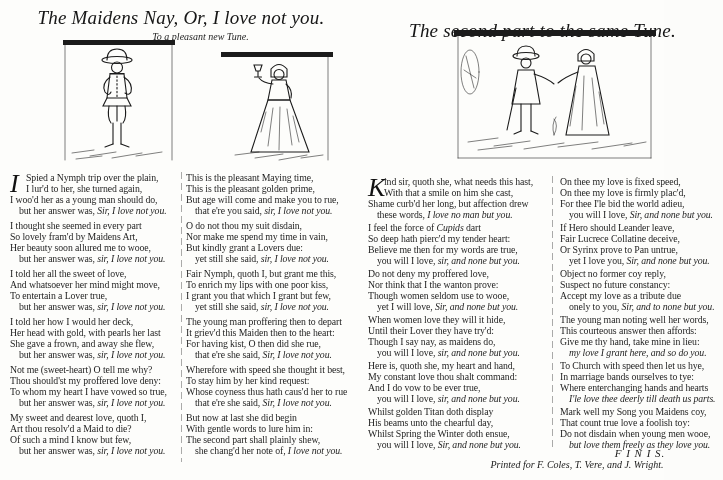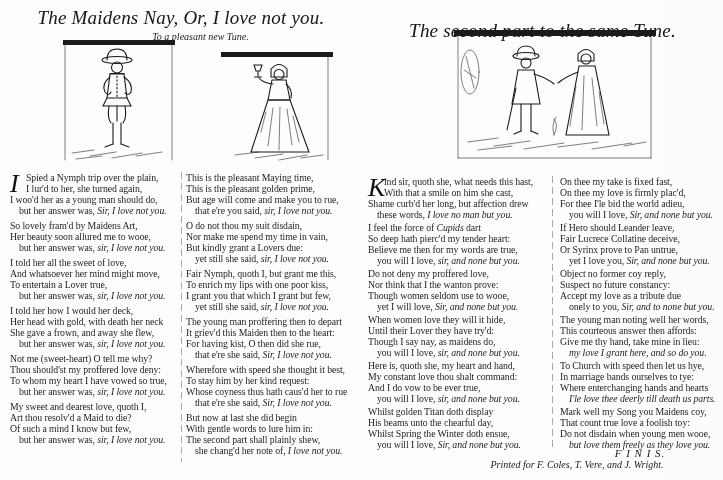--- a/index.html
+++ b/index.html
@@ -116,33 +116,34 @@
     <div class="colrule rule-left"></div>
     <div class="col col-l1">
         <div class="stanza has-dc">
           <span class="dropcap">I</span>
           <div class="line ind"><span>Spied a Nymph trip over the plain,</span></div>
           <div class="line ind"><span>I lur'd to her, she turned again,</span></div>
           <div class="line"><span>I woo'd her as a young man should do,</span></div>
           <div class="line refrain"><span>but her answer was, </span><span class="it">Sir, I love not you.</span></div>
         </div>
         <div class="stanza">
+          <div class="line"><span>I thought she seemed in every part</span></div>
           <div class="line"><span>So lovely fram'd by Maidens Art,</span></div>
           <div class="line"><span>Her beauty soon allured me to wooe,</span></div>
           <div class="line refrain"><span>but her answer was, </span><span class="it">sir, I love not you.</span></div>
         </div>
         <div class="stanza">
           <div class="line"><span>I told her all the sweet of love,</span></div>
           <div class="line"><span>And whatsoever her mind might move,</span></div>
           <div class="line"><span>To entertain a Lover true,</span></div>
           <div class="line refrain"><span>but her answer was, </span><span class="it">sir, I love not you.</span></div>
         </div>
         <div class="stanza">
           <div class="line"><span>I told her how I would her deck,</span></div>
-          <div class="line"><span>Her head with gold, with death her neck</span></div>
+          <div class="line"><span>Her head with gold, with pearls her last</span></div>
           <div class="line"><span>She gave a frown, and away she flew,</span></div>
           <div class="line refrain"><span>but her answer was, </span><span class="it">sir, I love not you.</span></div>
         </div>
         <div class="stanza">
           <div class="line"><span>Not me (sweet-heart) O tell me why?</span></div>
           <div class="line"><span>Thou should'st my proffered love deny:</span></div>
           <div class="line"><span>To whom my heart I have vowed so true,</span></div>
           <div class="line refrain"><span>but her answer was, </span><span class="it">sir, I love not you.</span></div>
         </div>
         <div class="stanza">
@@ -257,21 +258,21 @@
         </div>
         <div class="stanza">
           <div class="line"><span>Whilst golden Titan doth display</span></div>
           <div class="line"><span>His beams unto the chearful day,</span></div>
           <div class="line"><span>Whilst Spring the Winter doth ensue,</span></div>
           <div class="line refrain"><span>you will I love, </span><span class="it">Sir, and none but you.</span></div>
         </div>
       </div>
     <div class="col col-r2">
         <div class="stanza">
-          <div class="line"><span>On thee my take is fixed fast,</span></div>
+          <div class="line"><span>On thee my love is fixed speed,</span></div>
           <div class="line"><span>On thee my love is firmly plac'd,</span></div>
           <div class="line"><span>For thee I'le bid the world adieu,</span></div>
           <div class="line refrain"><span>you will I love, </span><span class="it">Sir, and none but you.</span></div>
         </div>
         <div class="stanza">
           <div class="line"><span>If Hero should Leander leave,</span></div>
           <div class="line"><span>Fair Lucrece Collatine deceive,</span></div>
           <div class="line"><span>Or Syrinx prove to Pan untrue,</span></div>
           <div class="line refrain"><span>yet I love you, </span><span class="it">Sir, and none but you.</span></div>
         </div>

